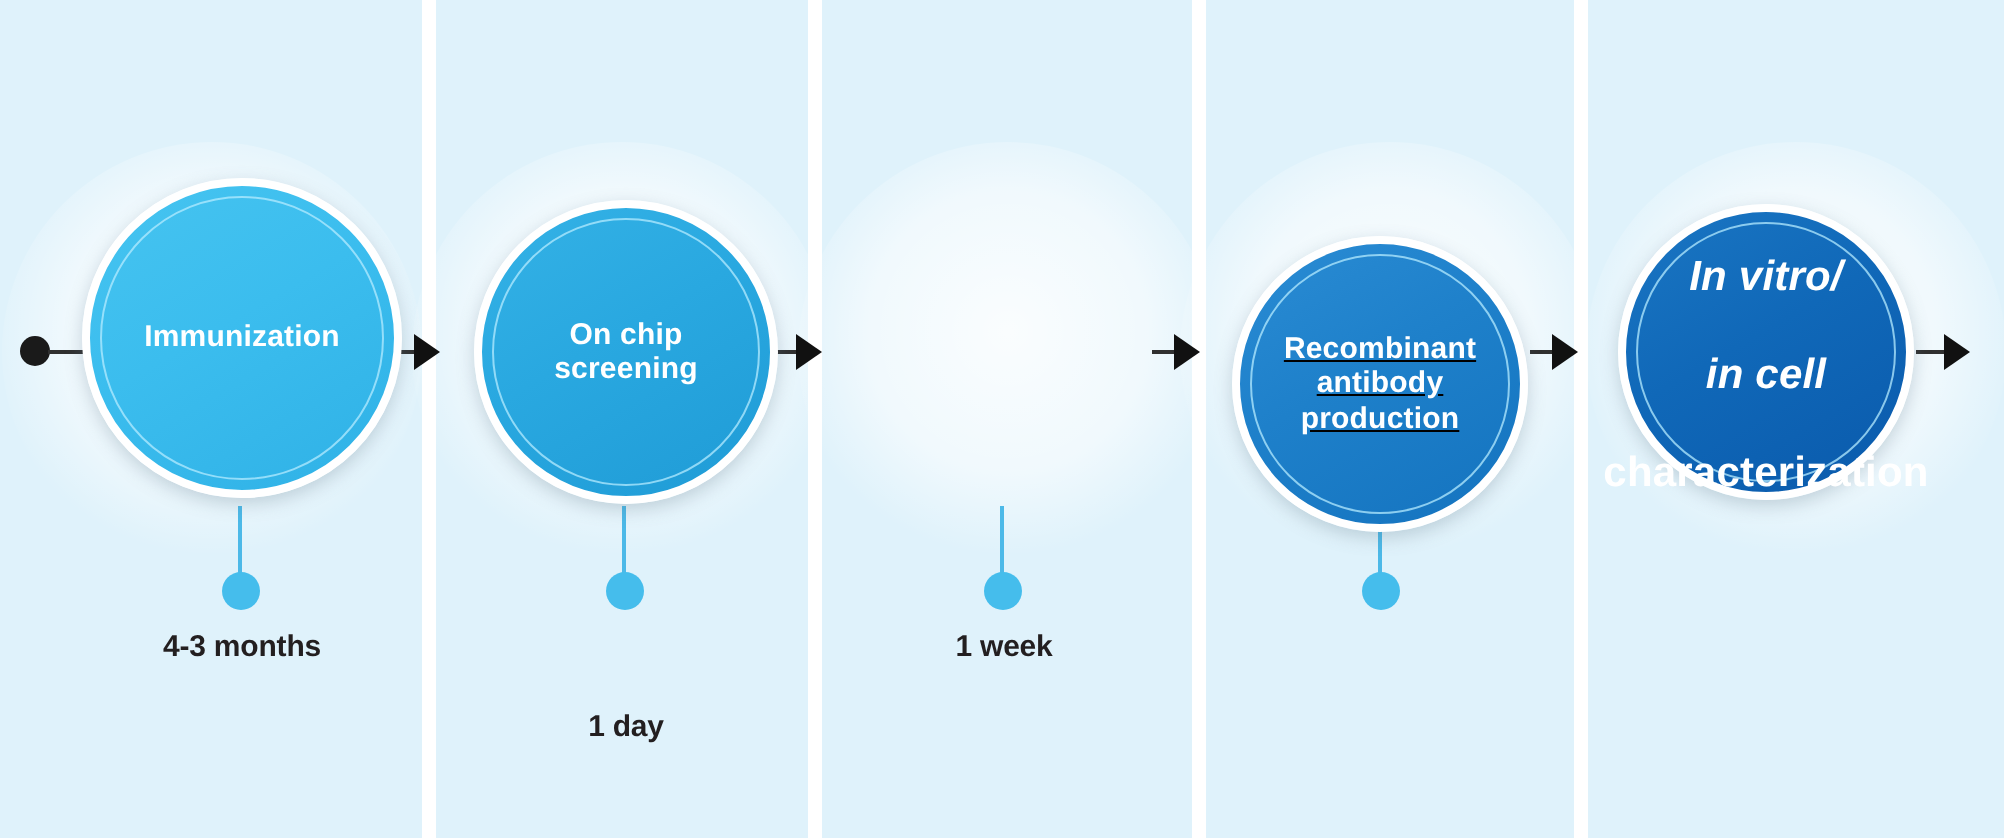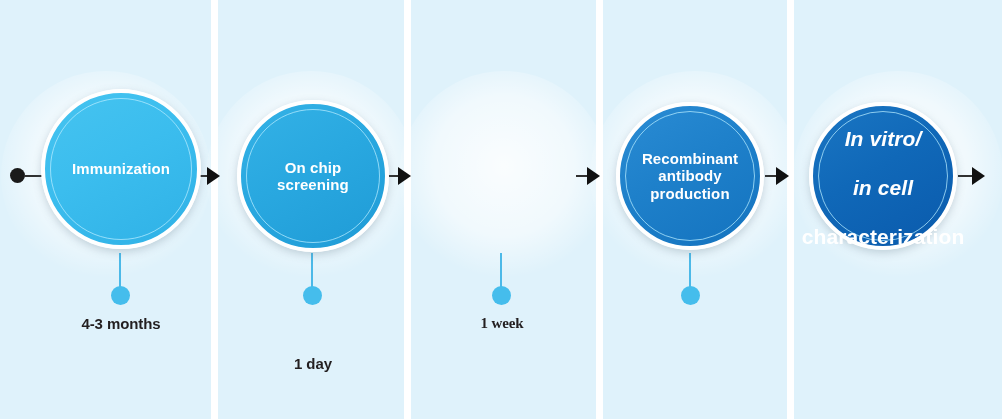--- a/index.html
+++ b/index.html
@@ -169,41 +169,41 @@
   <div class="stem" style="left:119px;top:253px;height:40px;"></div>
   <div class="stem-dot" style="left:111px;top:286px;"></div>
   <div class="duration-label" style="left:21px;top:315px;width:200px;">4-3 months</div>
 
   <div class="stem" style="left:311px;top:253px;height:40px;"></div>
   <div class="stem-dot" style="left:303px;top:286px;"></div>
   <div class="duration-label" style="left:213px;top:315px;width:200px;margin-top:40px;">1 day</div>
 
   <div class="stem" style="left:500px;top:253px;height:40px;"></div>
   <div class="stem-dot" style="left:492px;top:286px;"></div>
-  <div class="duration-label" style="left:402px;top:315px;width:200px;font-family:Liberation Serif, serif;">1 week</div>
+  <div class="duration-label" style="left:402px;top:315px;width:200px;">1 week</div>
 
   <div class="stem" style="left:689px;top:253px;height:40px;"></div>
   <div class="stem-dot" style="left:681px;top:286px;"></div>
 
   <div class="node" style="left:41px;top:89px;width:160px;height:160px;
               background:linear-gradient(150deg,#46c4f0 0%,#3bbdee 45%,#2fb1e6 100%);">
     <div class="inner-ring"></div>
     <div class="node-label" style="font-size:15px;">Immunization</div>
   </div>
 
   <div class="node" style="left:237px;top:100px;width:152px;height:152px;
               background:linear-gradient(150deg,#34b2e6 0%,#29a8e0 45%,#1f9bd6 100%);">
     <div class="inner-ring"></div>
     <div class="node-label" style="font-size:15px;">On chip
 screening</div>
   </div>
 
 
-  <div class="node" style="left:616px;top:102px;width:148px;height:148px;
-              background:linear-gradient(150deg,#2a8cd4 0%,#1e80ca 45%,#1473bf 100%);">
+  <div class="node" style="left:616px;top:118px;width:148px;height:148px;
+              background:linear-gradient(150deg,#2a8cd4 0%,#1e80ca 45%,#1473bf 100%);text-decoration:underline;">
     <div class="inner-ring"></div>
     <div class="node-label" style="font-size:15px;">Recombinant
 antibody
 production</div>
   </div>
 
   <div class="node" style="left:809px;top:102px;width:148px;height:148px;
               background:linear-gradient(150deg,#1a76c3 0%,#1068b8 45%,#0a5aac 100%);">
     <div class="inner-ring"></div>
     <div class="node-label" style="font-size:21px;">

